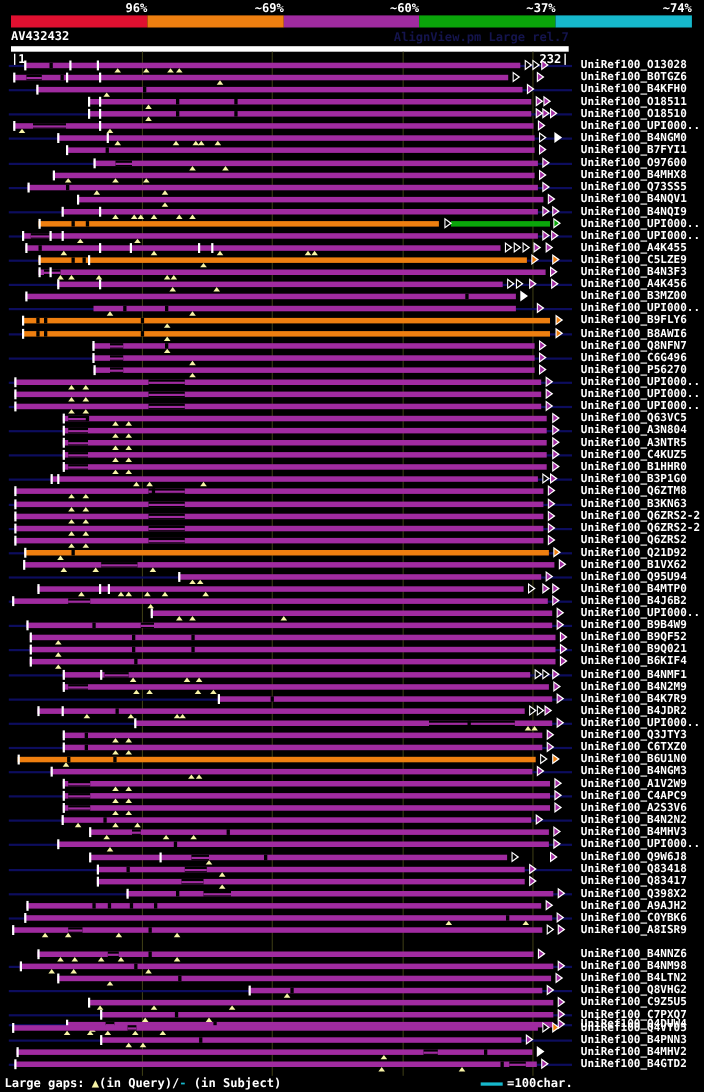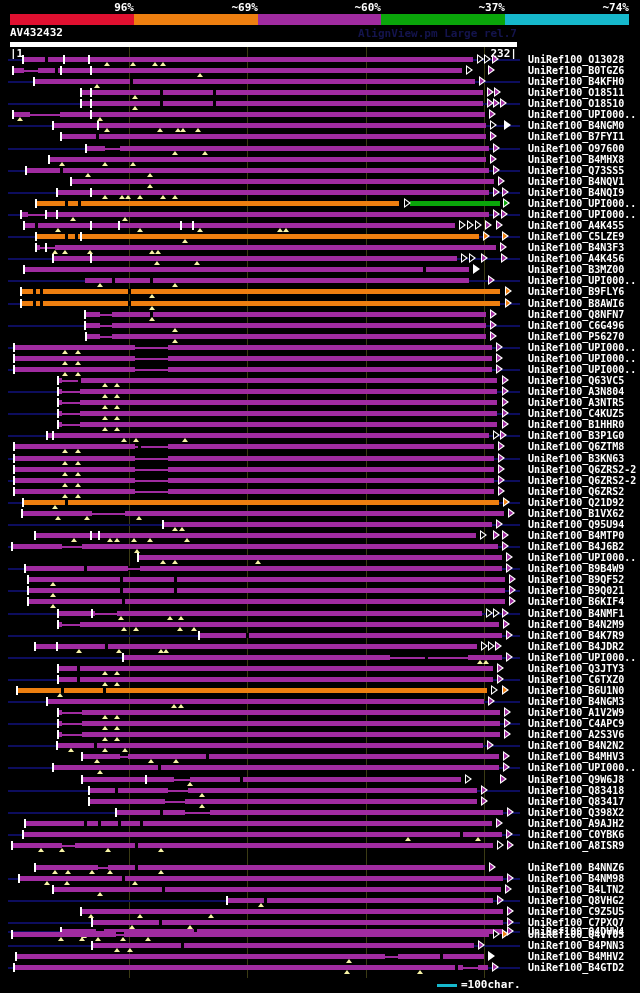--- a/index.html
+++ b/index.html
@@ -1078,16 +1078,17 @@
         <div class="notch" style="left: 455px;"></div>
         <div class="tick" style="left: 13px;"></div>
         <div class="tri" style="left: 344px;"></div>
         <div class="tri" style="left: 417px;"></div>
         <div class="arrow-outer" style="left: 492px;"></div>
         <div class="arrow-inner" style="left: 493px; border-left-color: rgb(160, 43, 160);"></div>
         <div class="hit-label" style="top: -1px;">UniRef100_B4GTD2</div>
       </div>
     </div>
 
+  <div id="legend" class="wtxt"><span>Large gaps: </span><span class="y">▲</span><span>(in Query)/</span><span class="c">-</span><span> (in Subject)</span></div>
   <div id="scalebar-sample"></div>
   <div id="scalebar-label" class="wtxt">=100char.</div>
 
 </div>
 
 </body></html>

